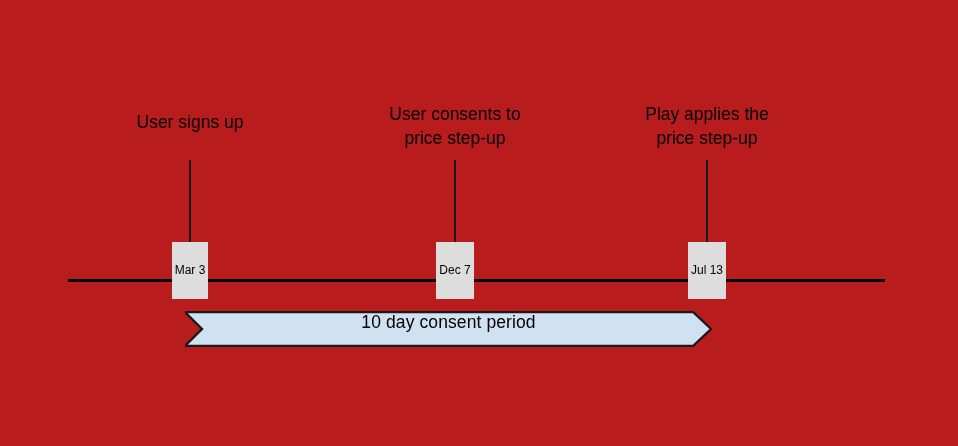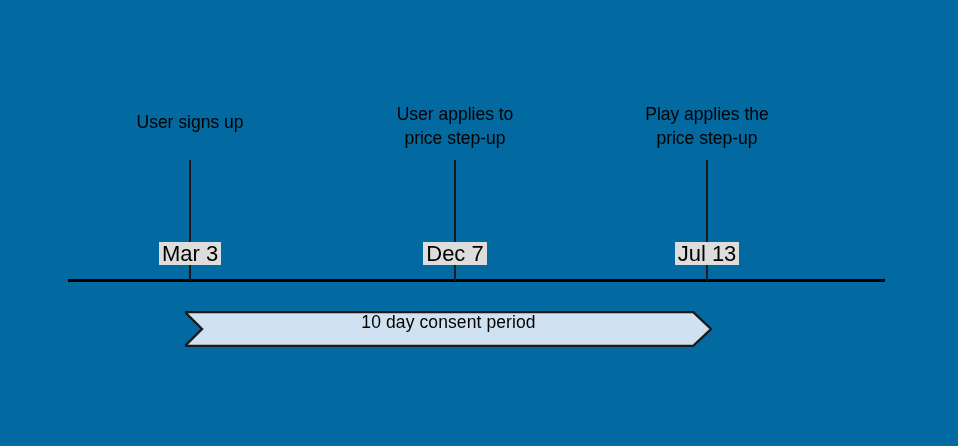--- a/index.html
+++ b/index.html
@@ -10,21 +10,21 @@
     width: 958px;
     height: 446px;
     background: #ffffff;
     font-family: "Liberation Sans", sans-serif;
     overflow: hidden;
   }
   #timeline-diagram {
     position: relative;
     width: 958px;
     height: 446px;
-    background: #0369a1;
+    background: #b91c1c;
   }
 
   
   .axis-line {
     position: absolute;
     left: 68px;
     top: 279px;
     width: 817px;
     height: 3px;
     background: #000000;
@@ -62,23 +62,23 @@
     position: absolute;
     top: 242px;
     left: -90px;
     width: 180px;
     text-align: center;
   }
   .marker-date span {
     display: inline-block;
     background: #dddddd;
     color: #000000;
-    font-size: 22px;
+    font-size: 12px;
     line-height: 23px;
-    padding: 0px 3px;
+    padding: 17px 3px;
   }
 
   
   .period-banner {
     position: absolute;
     left: 185px;
     top: 311px;
     width: 527px;
     height: 36px;
   }
@@ -110,21 +110,21 @@
 
   <div class="marker" style="left:190px;">
     <div class="marker-label one-line">User signs up</div>
     <div class="marker-tick"></div>
     <div class="marker-date">
       <span>Mar 3</span>
     </div>
   </div>
 
   <div class="marker" style="left:455px;">
-    <div class="marker-label two-line">User applies to
+    <div class="marker-label two-line">User consents to
 price step-up</div>
     <div class="marker-tick"></div>
     <div class="marker-date">
       <span>Dec 7</span>
     </div>
   </div>
 
   <div class="marker" style="left:707px;">
     <div class="marker-label two-line">Play applies the
 price step-up</div>

